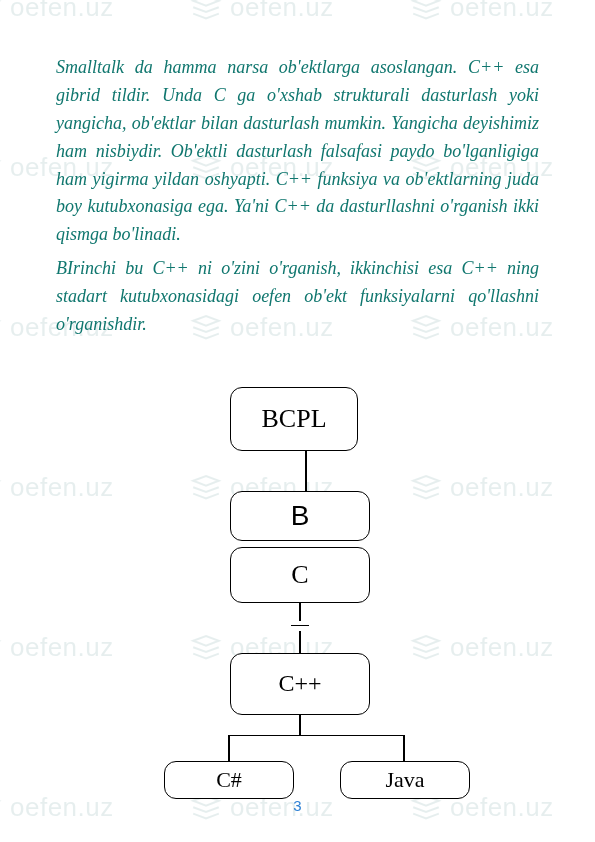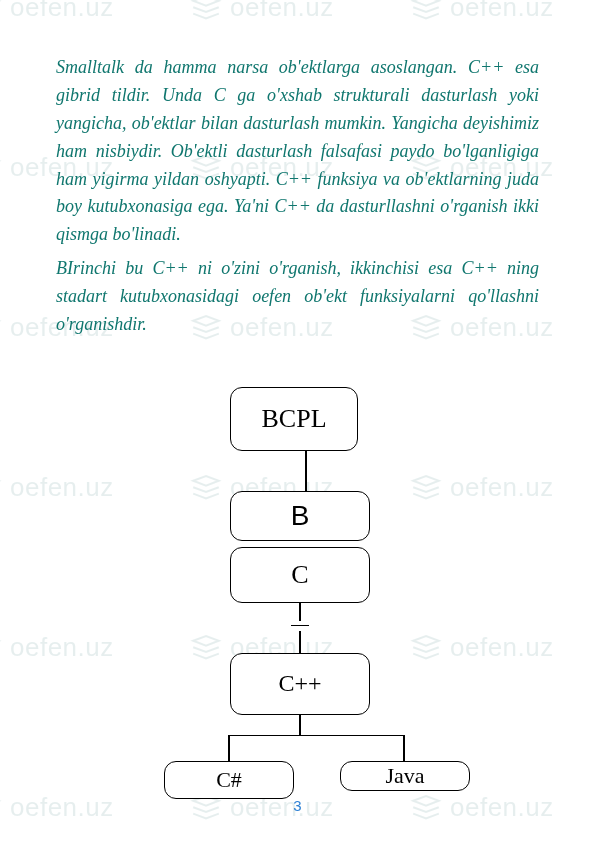--- a/index.html
+++ b/index.html
@@ -106,21 +106,21 @@
       left: 108px;
       top: 374px;
       width: 130px;
       height: 38px;
       font-size: 22px;
     }
     .node-java {
       left: 284px;
       top: 374px;
       width: 130px;
-      height: 30px;
+      height: 38px;
       font-size: 22px;
     }
     .connector {
       position: absolute;
       background: #000;
     }
     .caption {
       position: absolute;
       left: 0;
       right: 0;

